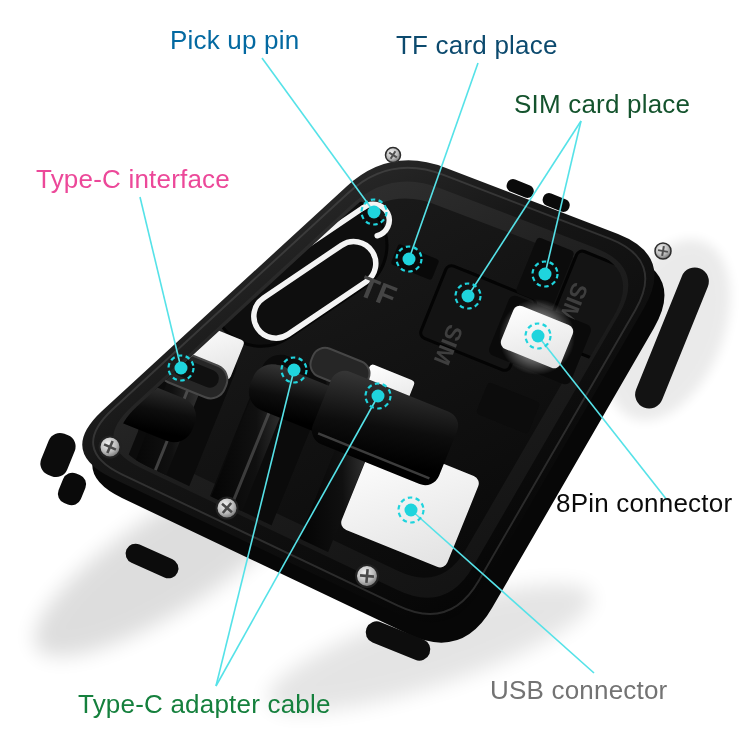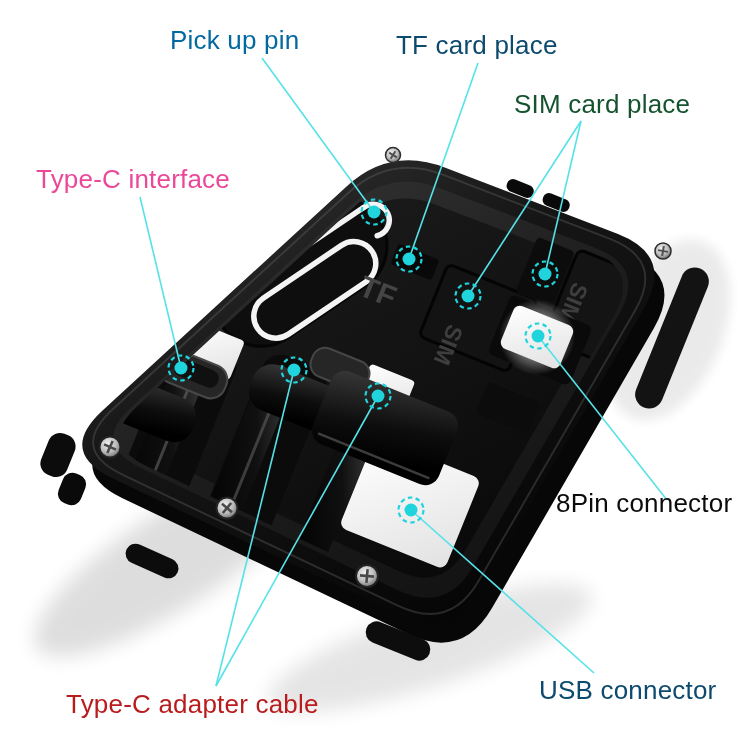--- a/index.html
+++ b/index.html
@@ -237,16 +237,16 @@
         </g>
       </g>
 </svg>
 
 <div id="labels">
       <div class="callout" style="left: 170px; top: 26px; color: #0369a1;">Pick up pin</div>
       <div class="callout" style="left: 396px; top: 31px; color: #0c4a6e;">TF card place</div>
       <div class="callout" style="left: 514px; top: 90px; color: #14532d;">SIM card place</div>
       <div class="callout" style="left: 36px; top: 165px; color: #ec4899;">Type-C interface</div>
       <div class="callout" style="left: 556px; top: 489px; color: rgb(11, 11, 11);">8Pin connector</div>
-      <div class="callout" style="left: 539px; top: 676px; color: #0c4a6e;">USB connector</div>
-      <div class="callout" style="left: 66px; top: 690px; color: #b91c1c;">Type-C adapter cable</div>
+      <div class="callout" style="left: 490px; top: 676px; color: #737373;">USB connector</div>
+      <div class="callout" style="left: 78px; top: 690px; color: #15803d;">Type-C adapter cable</div>
     </div>
 </div>
 
 </body></html>

